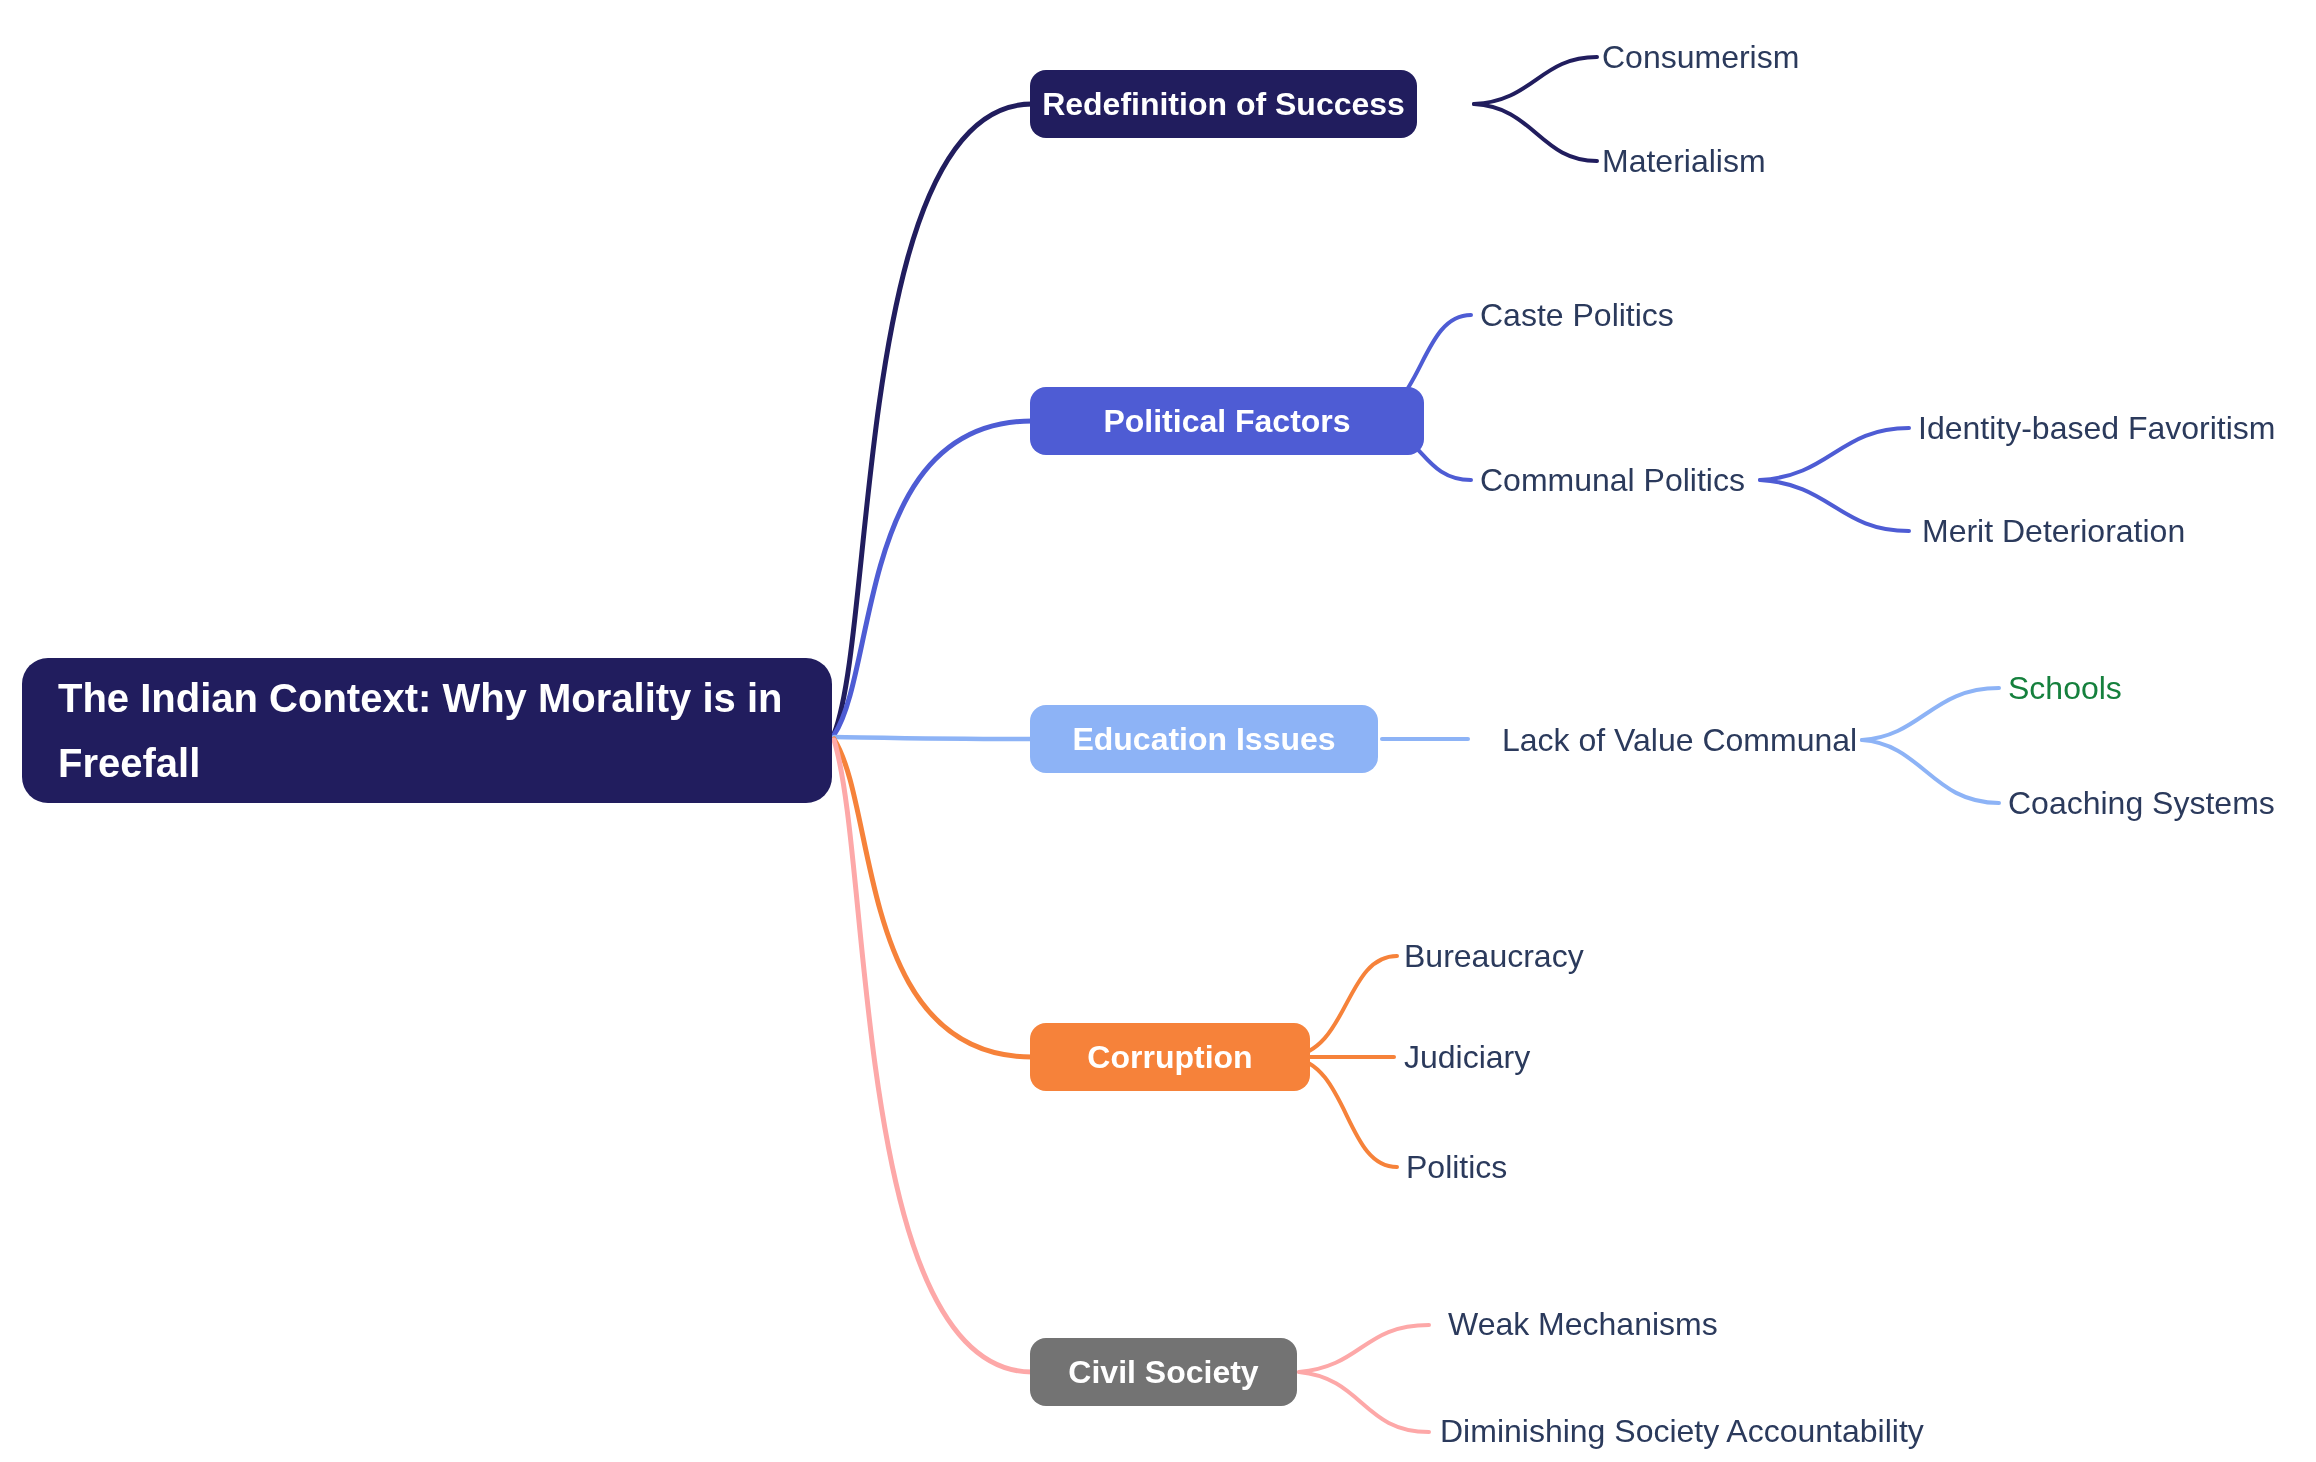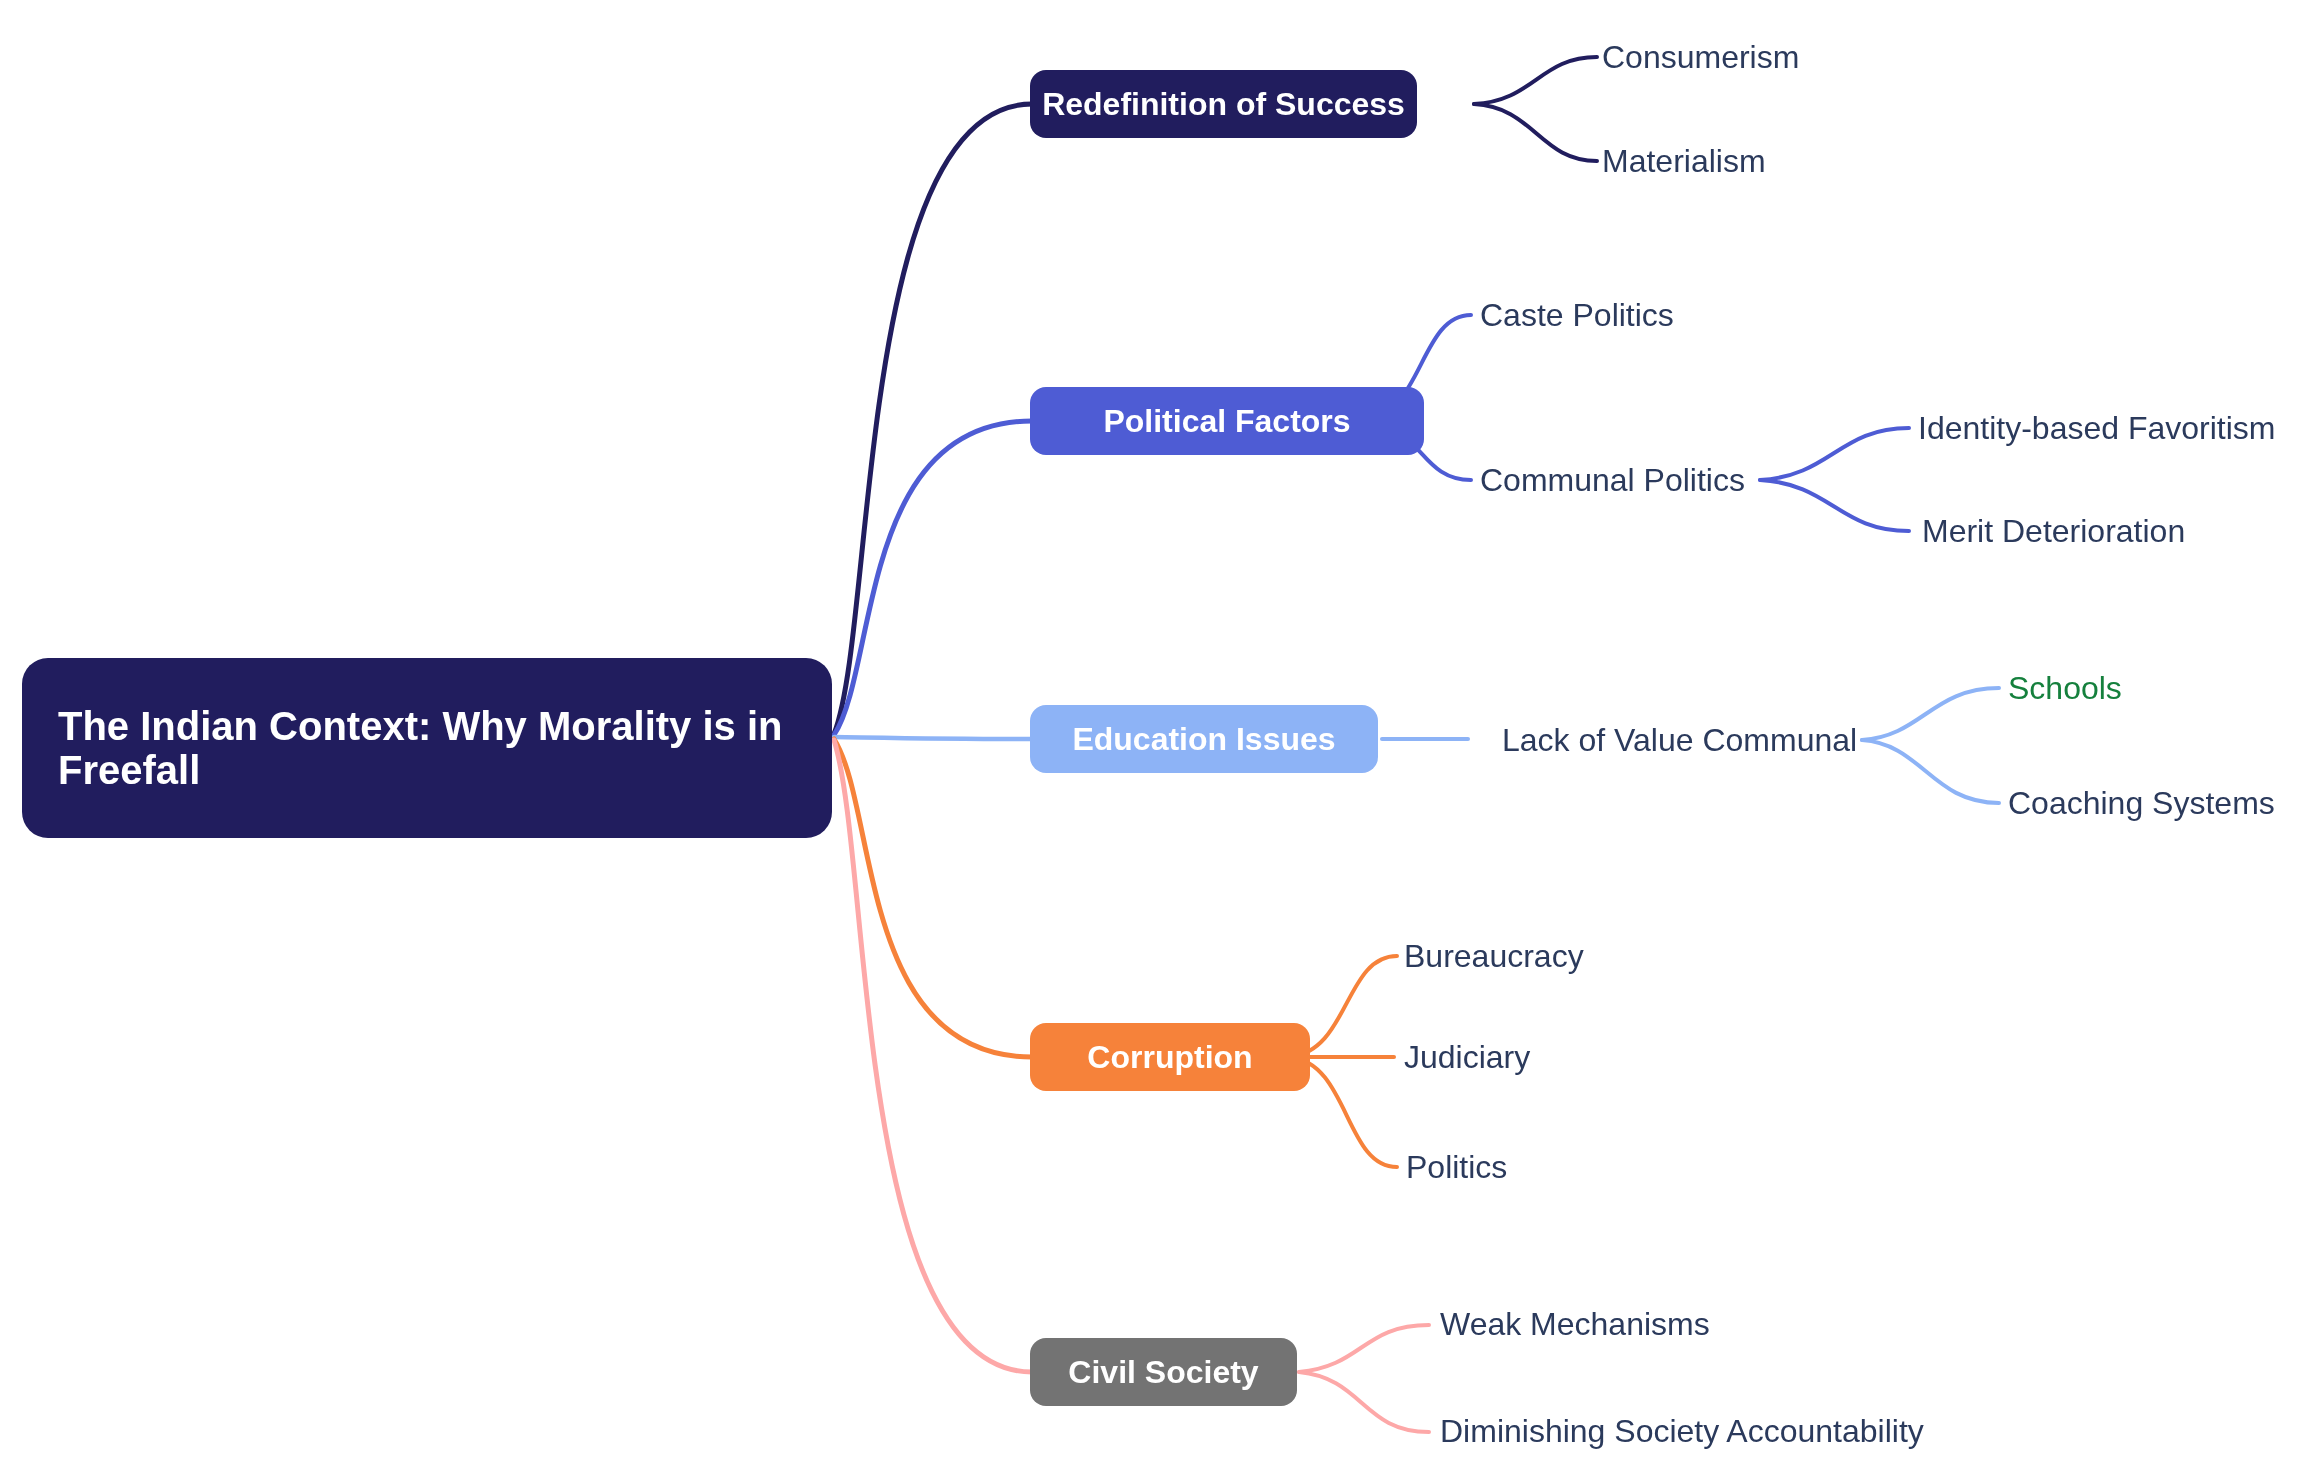--- a/index.html
+++ b/index.html
@@ -37,24 +37,24 @@
     box-sizing: border-box;
   }
   .branch-node {
     height: 68px;
     font-size: 32px;
   }
   #root-node {
     left: 22px;
     top: 658px;
     width: 810px;
-    height: 180px;
+    height: 145px;
     border-radius: 26px;
     font-size: 40px;
-    line-height: 44px;
+    line-height: 65px;
     padding: 0 36px;
     justify-content: flex-start;
     white-space: normal;
   }
   #node-redefinition { left: 1030px; top: 70px;   width: 387px; }
   #node-political    { left: 1030px; top: 387px;  width: 394px; }
   #node-education    { left: 1030px; top: 705px;  width: 348px; }
   #node-corruption   { left: 1030px; top: 1023px; width: 280px; }
   #node-civil        { left: 1030px; top: 1338px; width: 267px; }
   .leaf {
@@ -140,16 +140,16 @@
   <div class="leaf leaf-merit" style="color: rgb(43, 58, 92);">Merit Deterioration</div>
 
   <div class="leaf leaf-lack" style="color: rgb(43, 58, 92);">Lack of Value Communal</div>
   <div class="leaf leaf-schools" style="color: #15803d;">Schools</div>
   <div class="leaf leaf-coaching" style="color: rgb(43, 58, 92);">Coaching Systems</div>
 
   <div class="leaf leaf-bureaucracy" style="color: rgb(43, 58, 92);">Bureaucracy</div>
   <div class="leaf leaf-judiciary" style="color: rgb(43, 58, 92);">Judiciary</div>
   <div class="leaf leaf-politics" style="color: rgb(43, 58, 92);">Politics</div>
 
-  <div class="leaf leaf-weak" style="color: rgb(43, 58, 92);">Weak Mechanisms</div>
+  <div class="leaf leaf-weak" style="color: rgb(43, 58, 92); margin-left: 8px;">Weak Mechanisms</div>
   <div class="leaf leaf-diminishing" style="color: rgb(43, 58, 92);">Diminishing Society Accountability</div>
 
 </div>
 
 </body></html>

